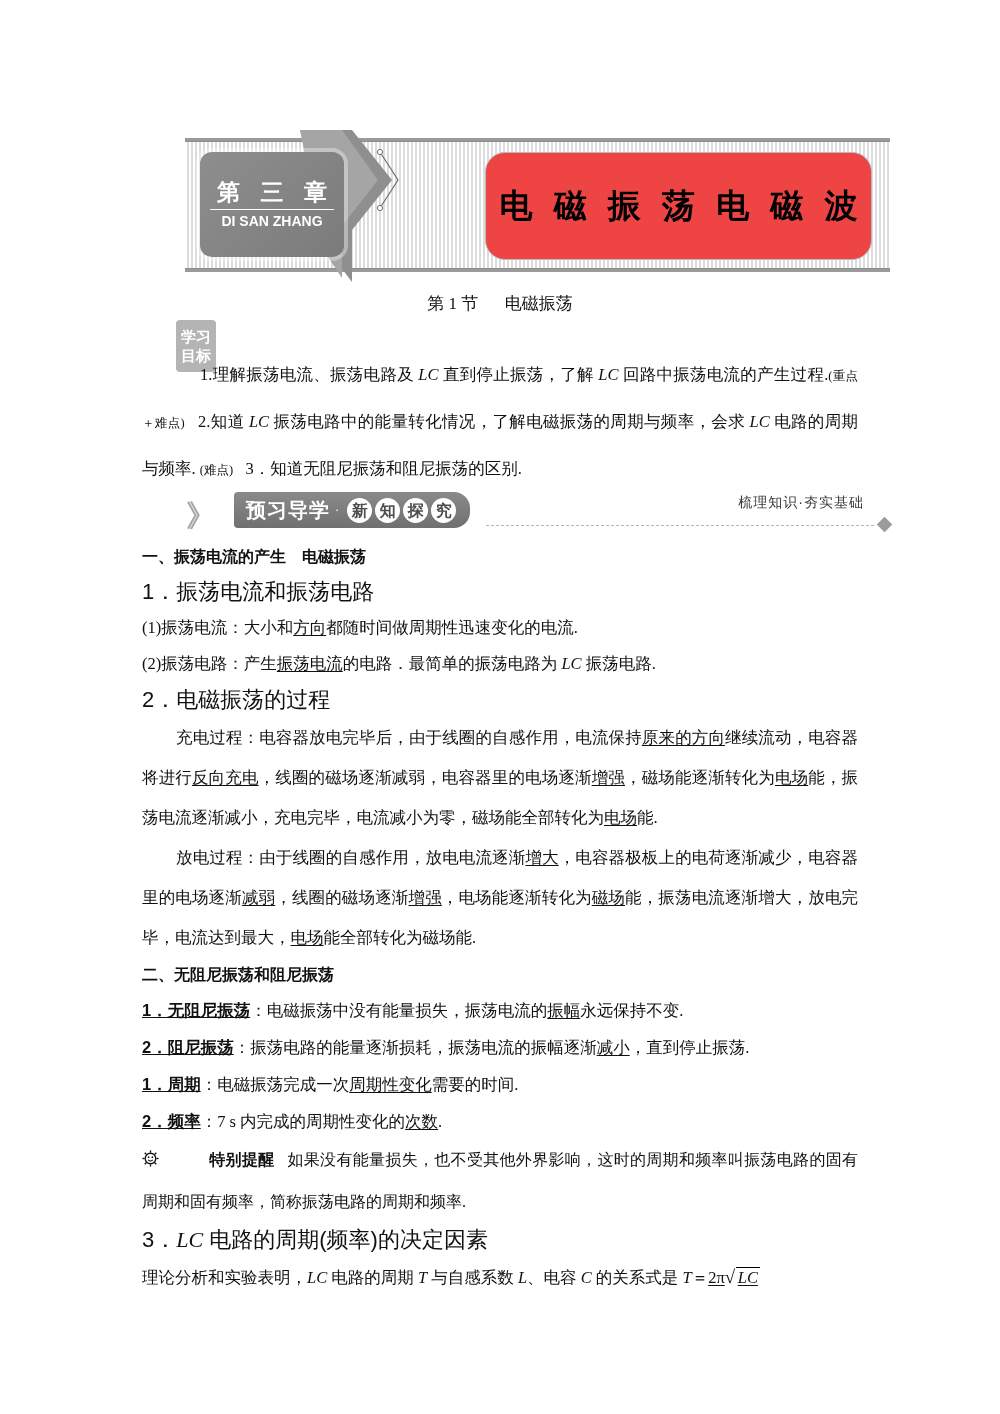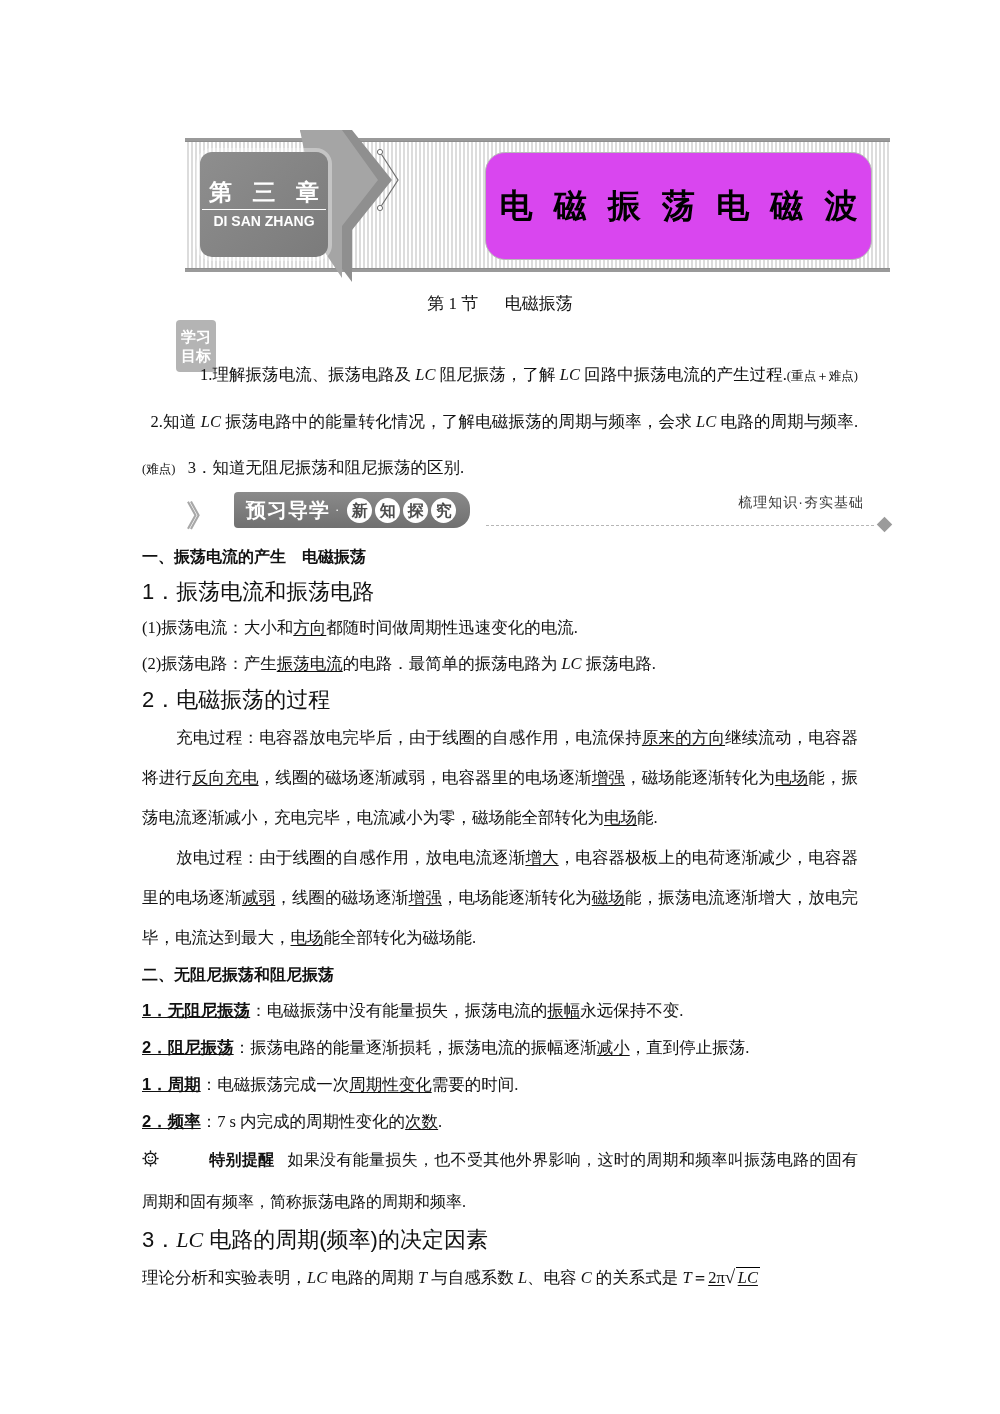--- a/index.html
+++ b/index.html
@@ -25,40 +25,40 @@
       repeating-linear-gradient(to right,#ffffff 0px,#ffffff 2px,#dcdcdc 2px,#dcdcdc 4px);
   }
   .band-inner-top{position:absolute;left:0;top:0;width:100%;height:3px;background:#9a9a9a;}
   .band-inner-bot{position:absolute;left:0;bottom:0;width:100%;height:3px;background:#9a9a9a;}
 
   .chev-arrow{
     position:absolute; left:95px; top:0px; width:130px; height:152px;
     overflow:visible;
   }
   .chapter-box{
-    position:absolute; left:15px; top:22px; width:128px; height:105px;
+    position:absolute; left:15px; top:22px; width:144px; height:105px;
     background:linear-gradient(135deg,#8e8e8e,#7b7b7b);
     border-radius:12px;
     box-shadow:0 0 0 4px rgba(255,255,255,0.35);
     display:flex;flex-direction:column;align-items:center;justify-content:center;
   }
   .chapter-cn{
     color:#fff;font-family:"Liberation Sans","DejaVu Sans",sans-serif;
     font-weight:bold;font-size:23px;letter-spacing:7px;
     text-indent:7px;
     border-bottom:1.5px solid #fff;padding-bottom:3px;line-height:1.1;
   }
   .chapter-py{
     color:#fff;font-family:"Liberation Sans","DejaVu Sans",sans-serif;
     font-weight:bold;font-size:14px;letter-spacing:0px;margin-top:3px;
   }
 
   .title-box{
     position:absolute; left:300px; top:22px; width:385px; height:106px;
-    background:#d946ef; border:1.5px solid #b9b9b9; border-radius:20px;
+    background:#ef4444; border:1.5px solid #b9b9b9; border-radius:20px;
     display:flex;align-items:center;justify-content:center;
   }
   .title-text{
     font-family:"Liberation Sans","DejaVu Sans",sans-serif;
     font-weight:bold;font-size:33px;letter-spacing:6px;color:#000;
     text-indent:6px;
   }
 
   
   .sec-subtitle{
@@ -183,21 +183,21 @@
     <span class="sp"></span>
     <span>电磁振荡</span>
   </div>
 
   <div class="goal-badge">
     <div>学习</div>
     <div>目标</div>
   </div>
 
   <div class="goals">
-    <span class="indent"></span><span>1.理解振荡电流、振荡电路及 </span><span class="it">LC</span><span> 阻尼振荡，了解 </span><span class="it">LC</span><span> 回路中振荡电流的产生过程.</span><span class="small">(重点＋难点)</span>
+    <span class="indent"></span><span>1.理解振荡电流、振荡电路及 </span><span class="it">LC</span><span> 直到停止振荡，了解 </span><span class="it">LC</span><span> 回路中振荡电流的产生过程.</span><span class="small">(重点＋难点)</span>
     &nbsp;&nbsp;<span>2.知道 </span><span class="it">LC</span><span> 振荡电路中的能量转化情况，了解电磁振荡的周期与频率，会求 </span><span class="it">LC</span><span> 电路的周期与频率.</span>
     <span class="small">(难点)</span>
     &nbsp;&nbsp;<span>3．知道无阻尼振荡和阻尼振荡的区别.</span>
   </div>
 
   <div class="explore">
     <div class="chevs">
       <span>》</span>
     </div>
     <div class="tag">

